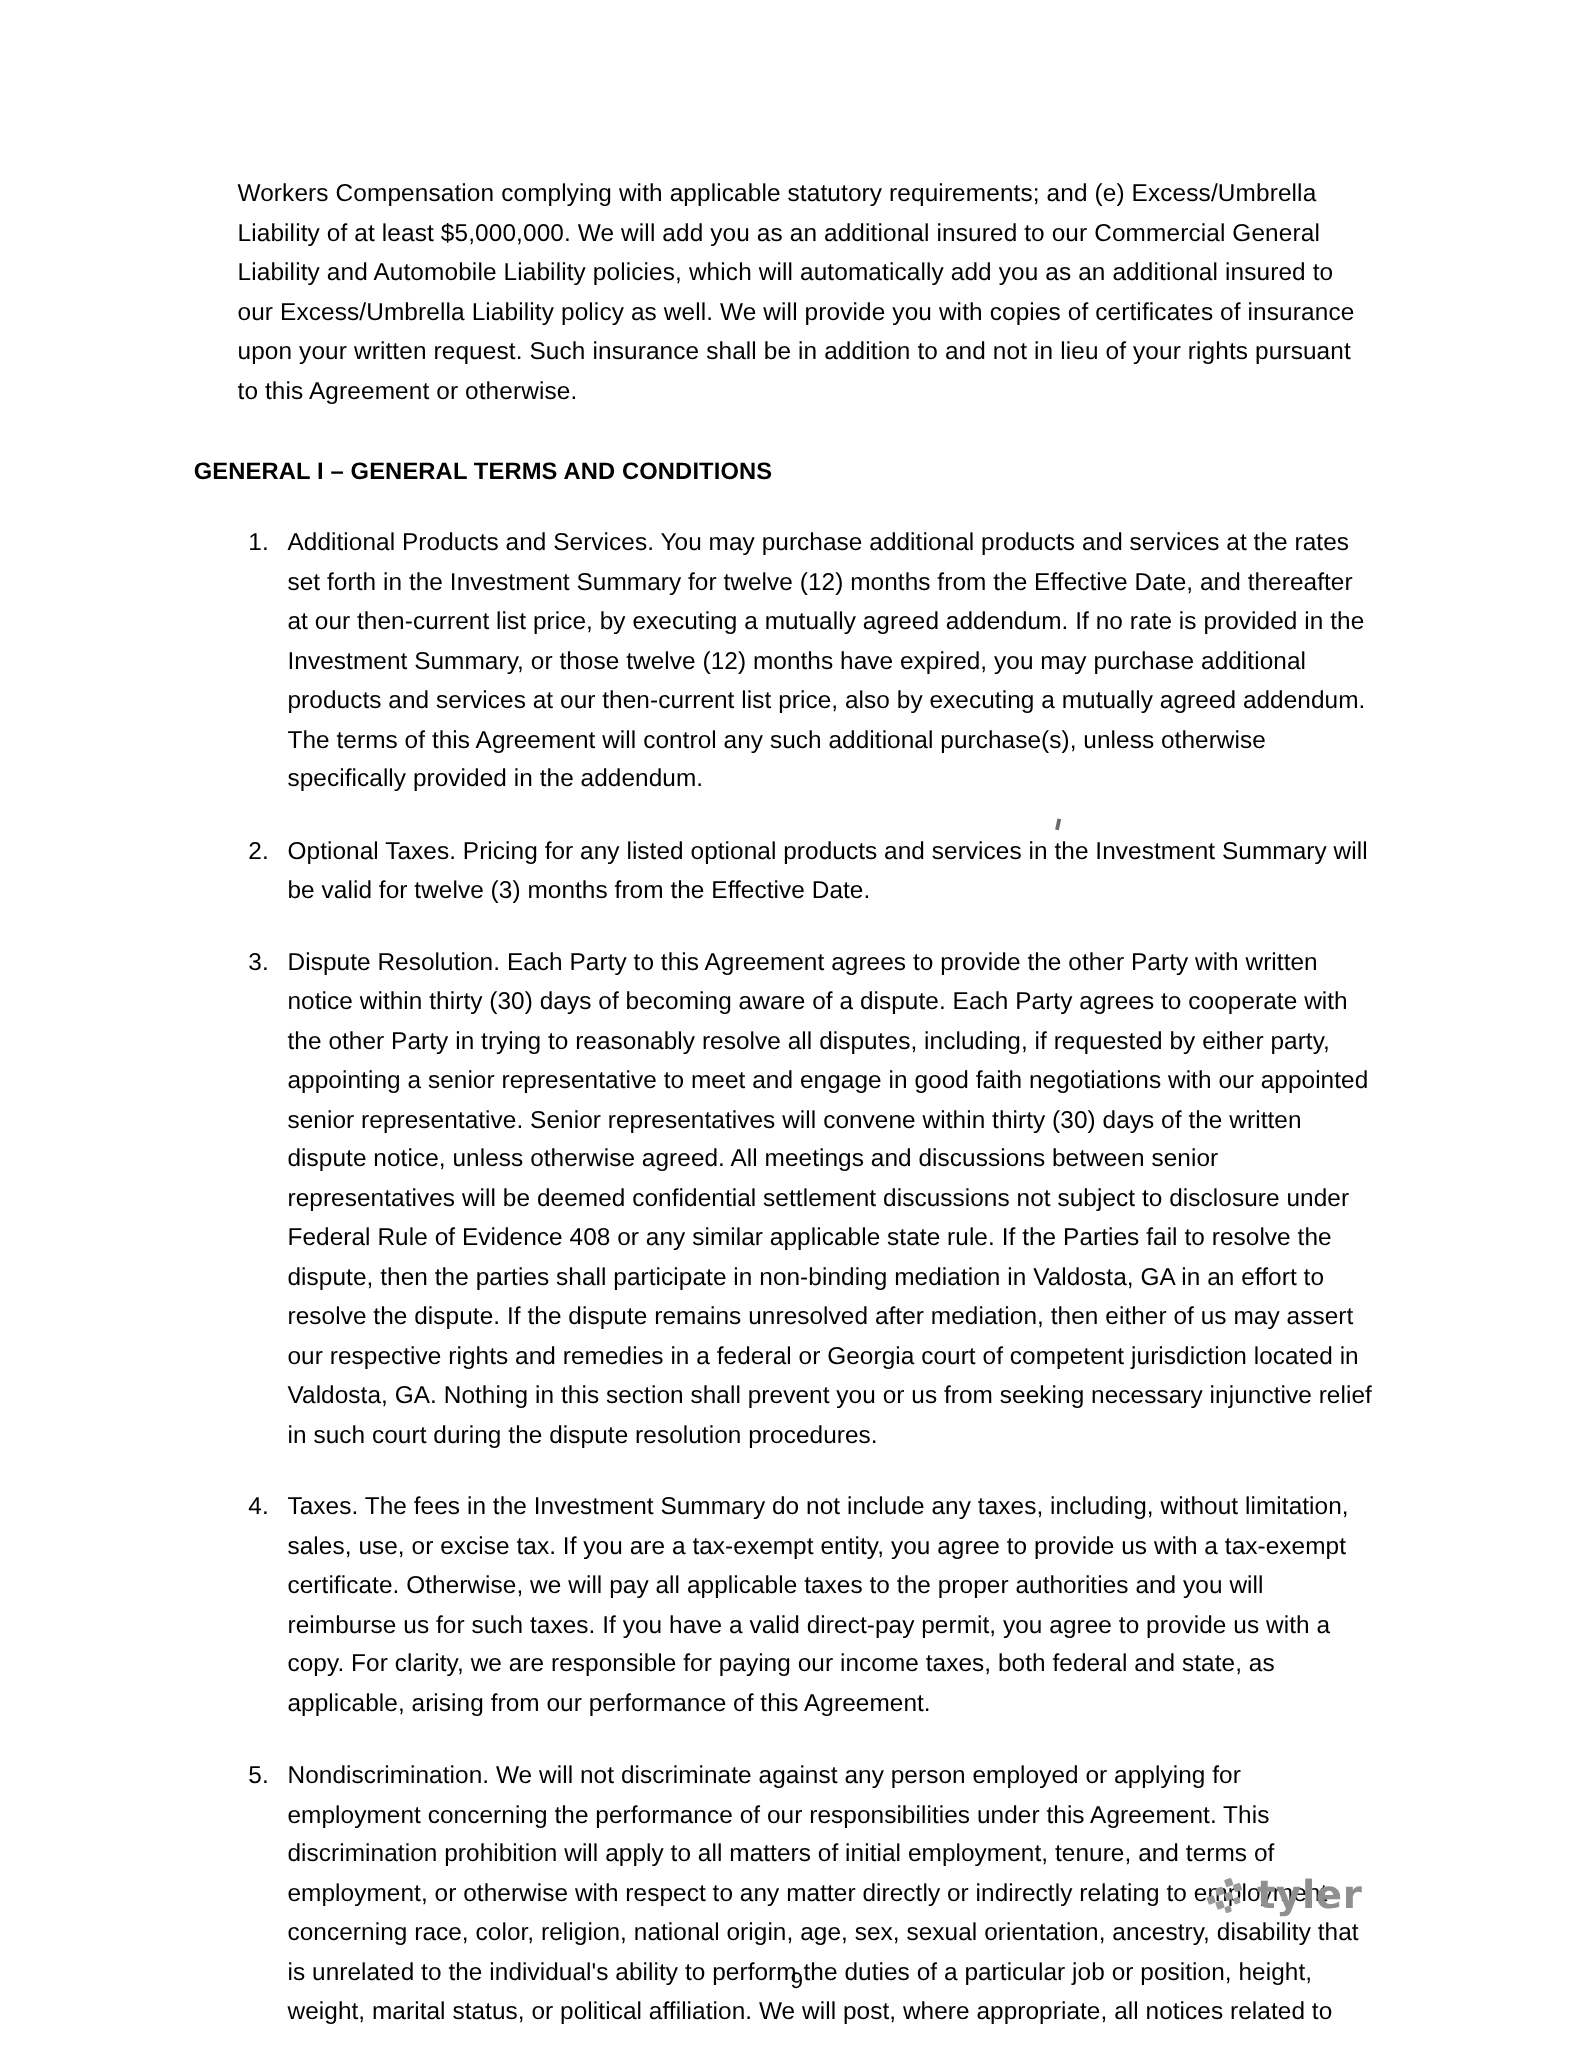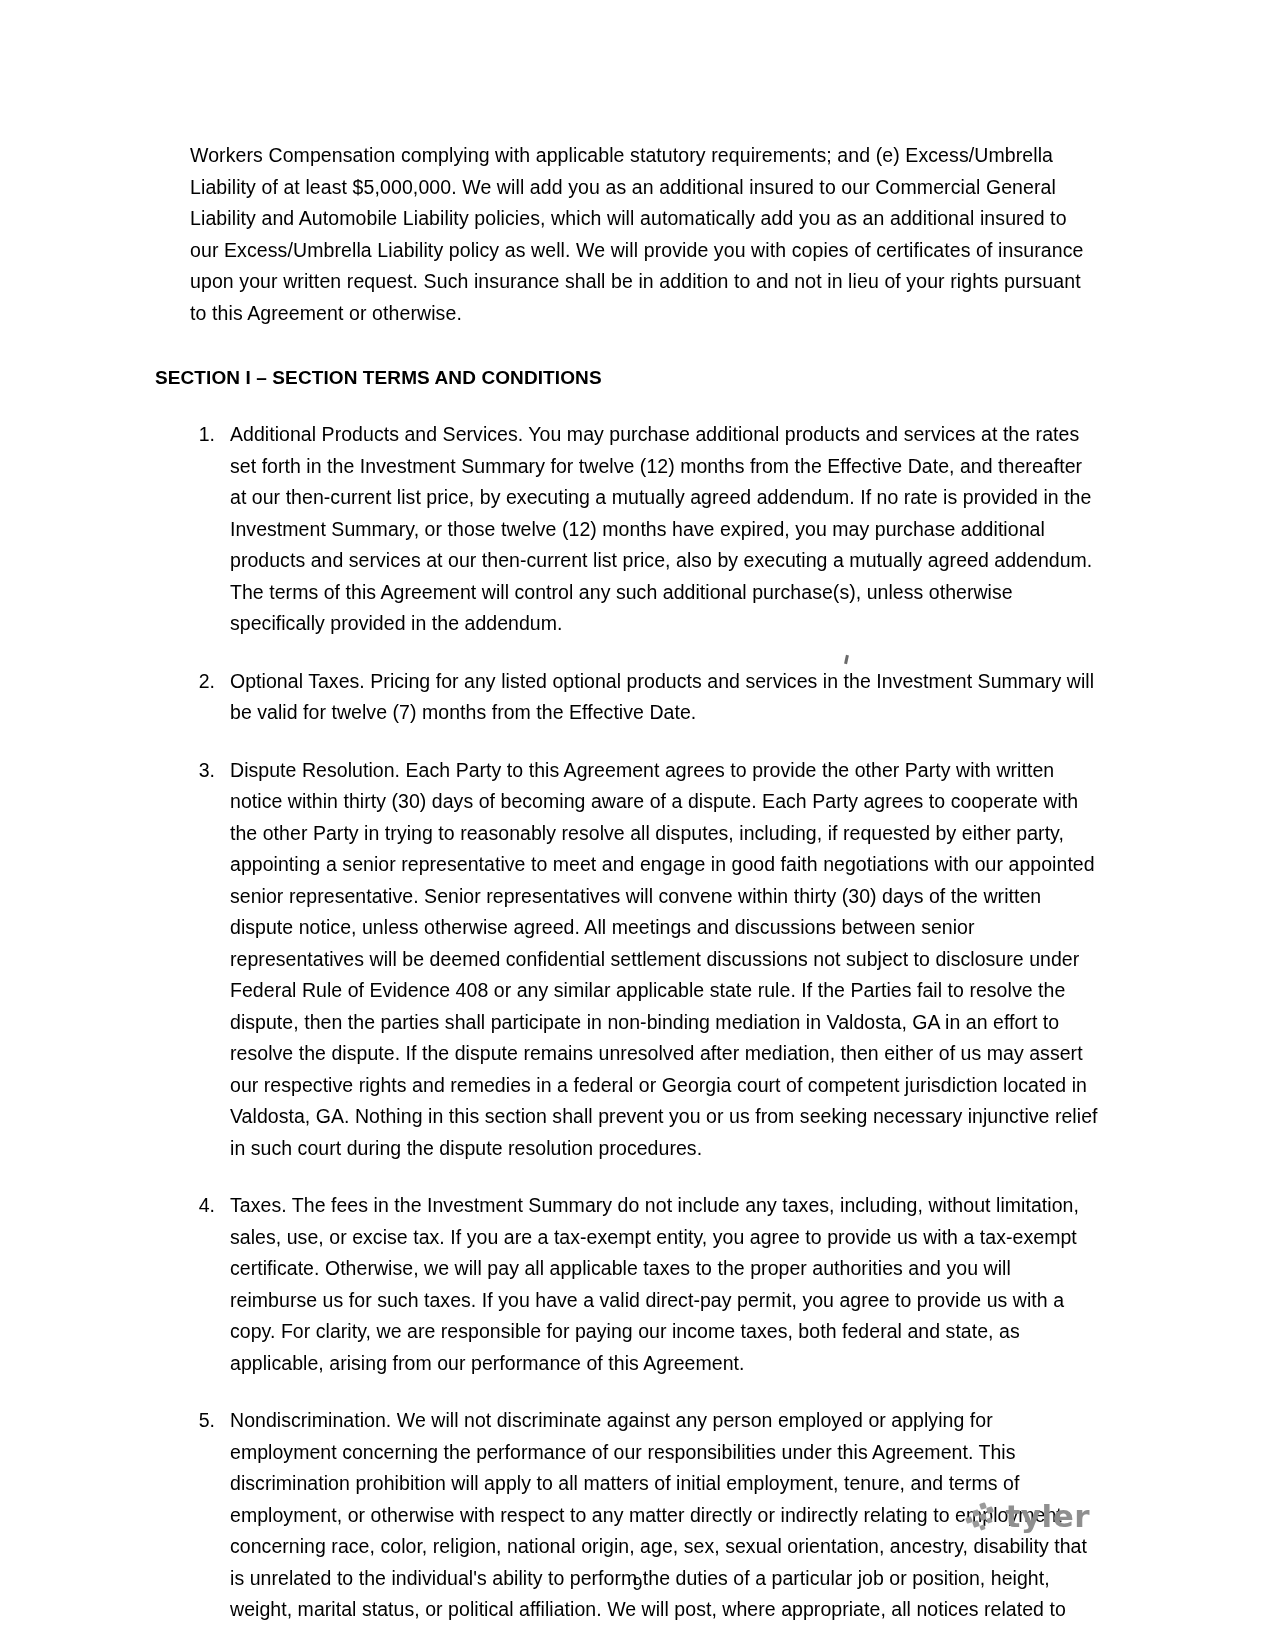--- a/index.html
+++ b/index.html
@@ -104,30 +104,30 @@
     transform: rotate(12deg);
   }
 </style>
 </head>
 <body>
 
 <div class="page">
 
   <p class="intro-para">Workers Compensation complying with applicable statutory requirements; and (e) Excess/Umbrella Liability of at least $5,000,000. We will add you as an additional insured to our Commercial General Liability and Automobile Liability policies, which will automatically add you as an additional insured to our Excess/Umbrella Liability policy as well. We will provide you with copies of certificates of insurance upon your written request.  Such insurance shall be in addition to and not in lieu of your rights pursuant to this Agreement or otherwise.</p>
 
-  <h2 class="section-heading">SECTION I – SECTION TERMS AND CONDITIONS</h2>
+  <h2 class="section-heading">GENERAL I – GENERAL TERMS AND CONDITIONS</h2>
 
   <ol class="clauses">
     <li>
       <span class="num">1.</span>
       <span class="clause-body"><span class="term">Additional Products and Services</span><span>. You may purchase additional products and services at the rates set forth in the Investment Summary for twelve (12) months from the Effective Date, and thereafter at our then-current list price, by executing a mutually agreed addendum. If no rate is provided in the Investment Summary, or those twelve (12) months have expired, you may purchase additional products and services at our then-current list price, also by executing a mutually agreed addendum. The terms of this Agreement will control any such additional purchase(s), unless otherwise specifically provided in the addendum.</span></span>
     </li>
     <li>
       <span class="num">2.</span>
-      <span class="clause-body"><span class="term">Optional Taxes</span><span>. Pricing for any listed optional products and services in the Investment Summary will be valid for twelve (7) months from the Effective Date.</span></span>
+      <span class="clause-body"><span class="term">Optional Taxes</span><span>. Pricing for any listed optional products and services in the Investment Summary will be valid for twelve (3) months from the Effective Date.</span></span>
     </li>
     <li>
       <span class="num">3.</span>
       <span class="clause-body"><span class="term">Dispute Resolution</span><span>. Each Party to this Agreement agrees to provide the other Party with written notice within thirty (30) days of becoming aware of a dispute. Each Party agrees to cooperate with the other Party in trying to reasonably resolve all disputes, including, if requested by either party, appointing a senior representative to meet and engage in good faith negotiations with our appointed senior representative. Senior representatives will convene within thirty (30) days of the written dispute notice, unless otherwise agreed. All meetings and discussions between senior representatives will be deemed confidential settlement discussions not subject to disclosure under Federal Rule of Evidence 408 or any similar applicable state rule. If the Parties fail to resolve the dispute, then the parties shall participate in non-binding mediation in Valdosta, GA in an effort to resolve the dispute. If the dispute remains unresolved after mediation, then either of us may assert our respective rights and remedies in a federal or Georgia court of competent jurisdiction located in Valdosta, GA. Nothing in this section shall prevent you or us from seeking necessary injunctive relief in such court during the dispute resolution procedures.</span></span>
     </li>
     <li>
       <span class="num">4.</span>
       <span class="clause-body"><span class="term">Taxes</span><span>. The fees in the Investment Summary do not include any taxes, including, without limitation, sales, use, or excise tax. If you are a tax-exempt entity, you agree to provide us with a tax-exempt certificate. Otherwise, we will pay all applicable taxes to the proper authorities and you will reimburse us for such taxes. If you have a valid direct-pay permit, you agree to provide us with a copy. For clarity, we are responsible for paying our income taxes, both federal and state, as applicable, arising from our performance of this Agreement.</span></span>
     </li>
     <li>

